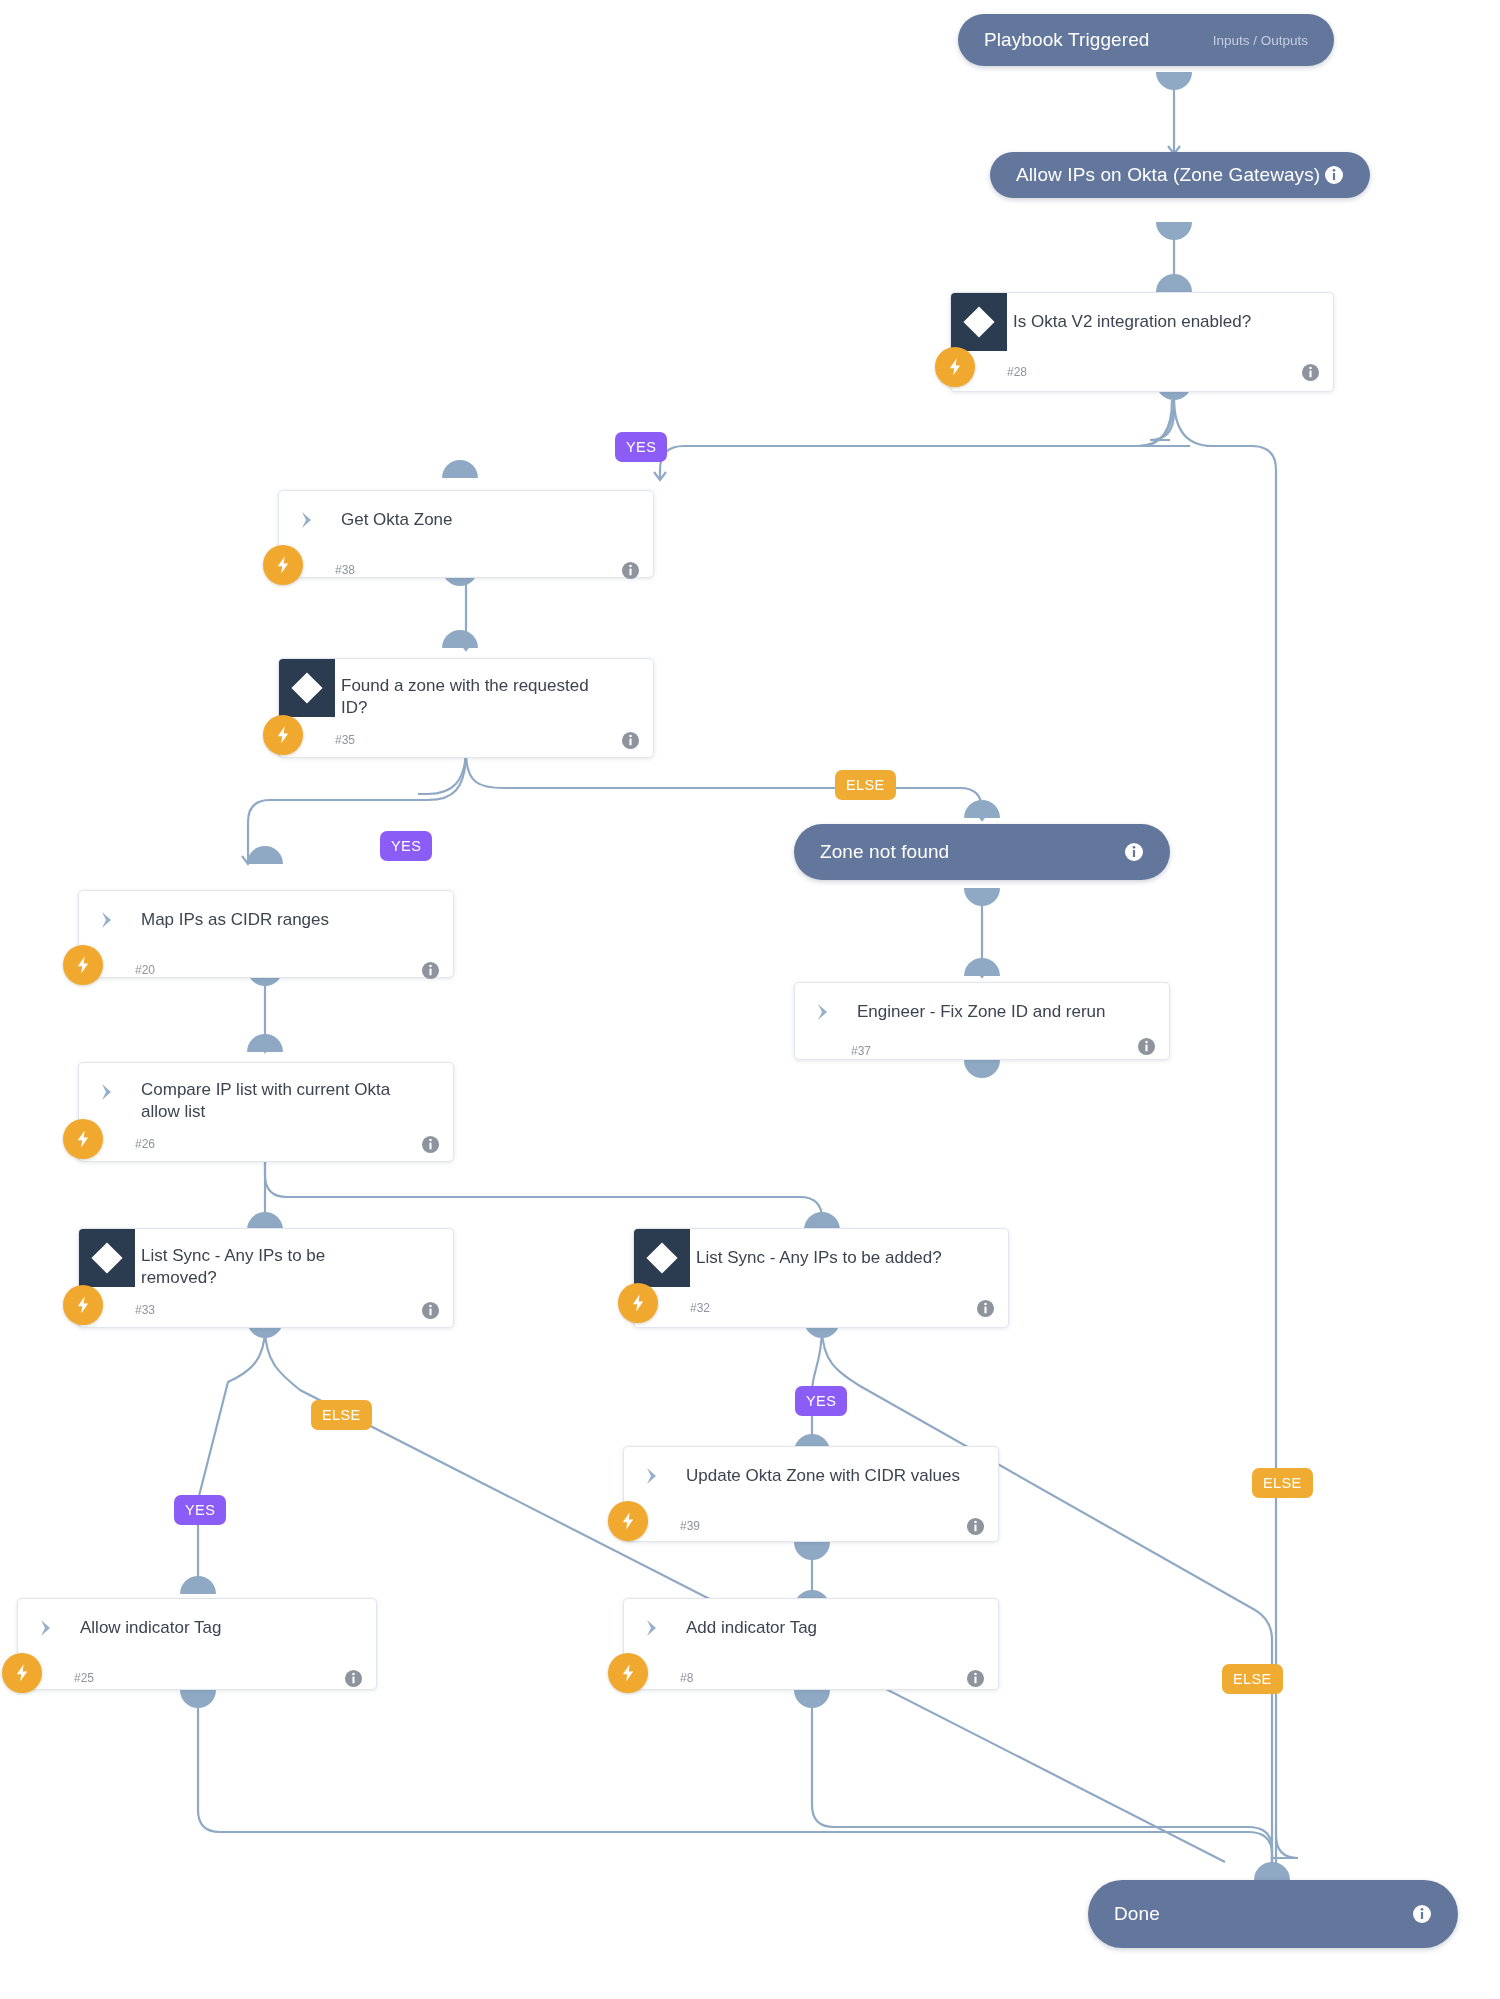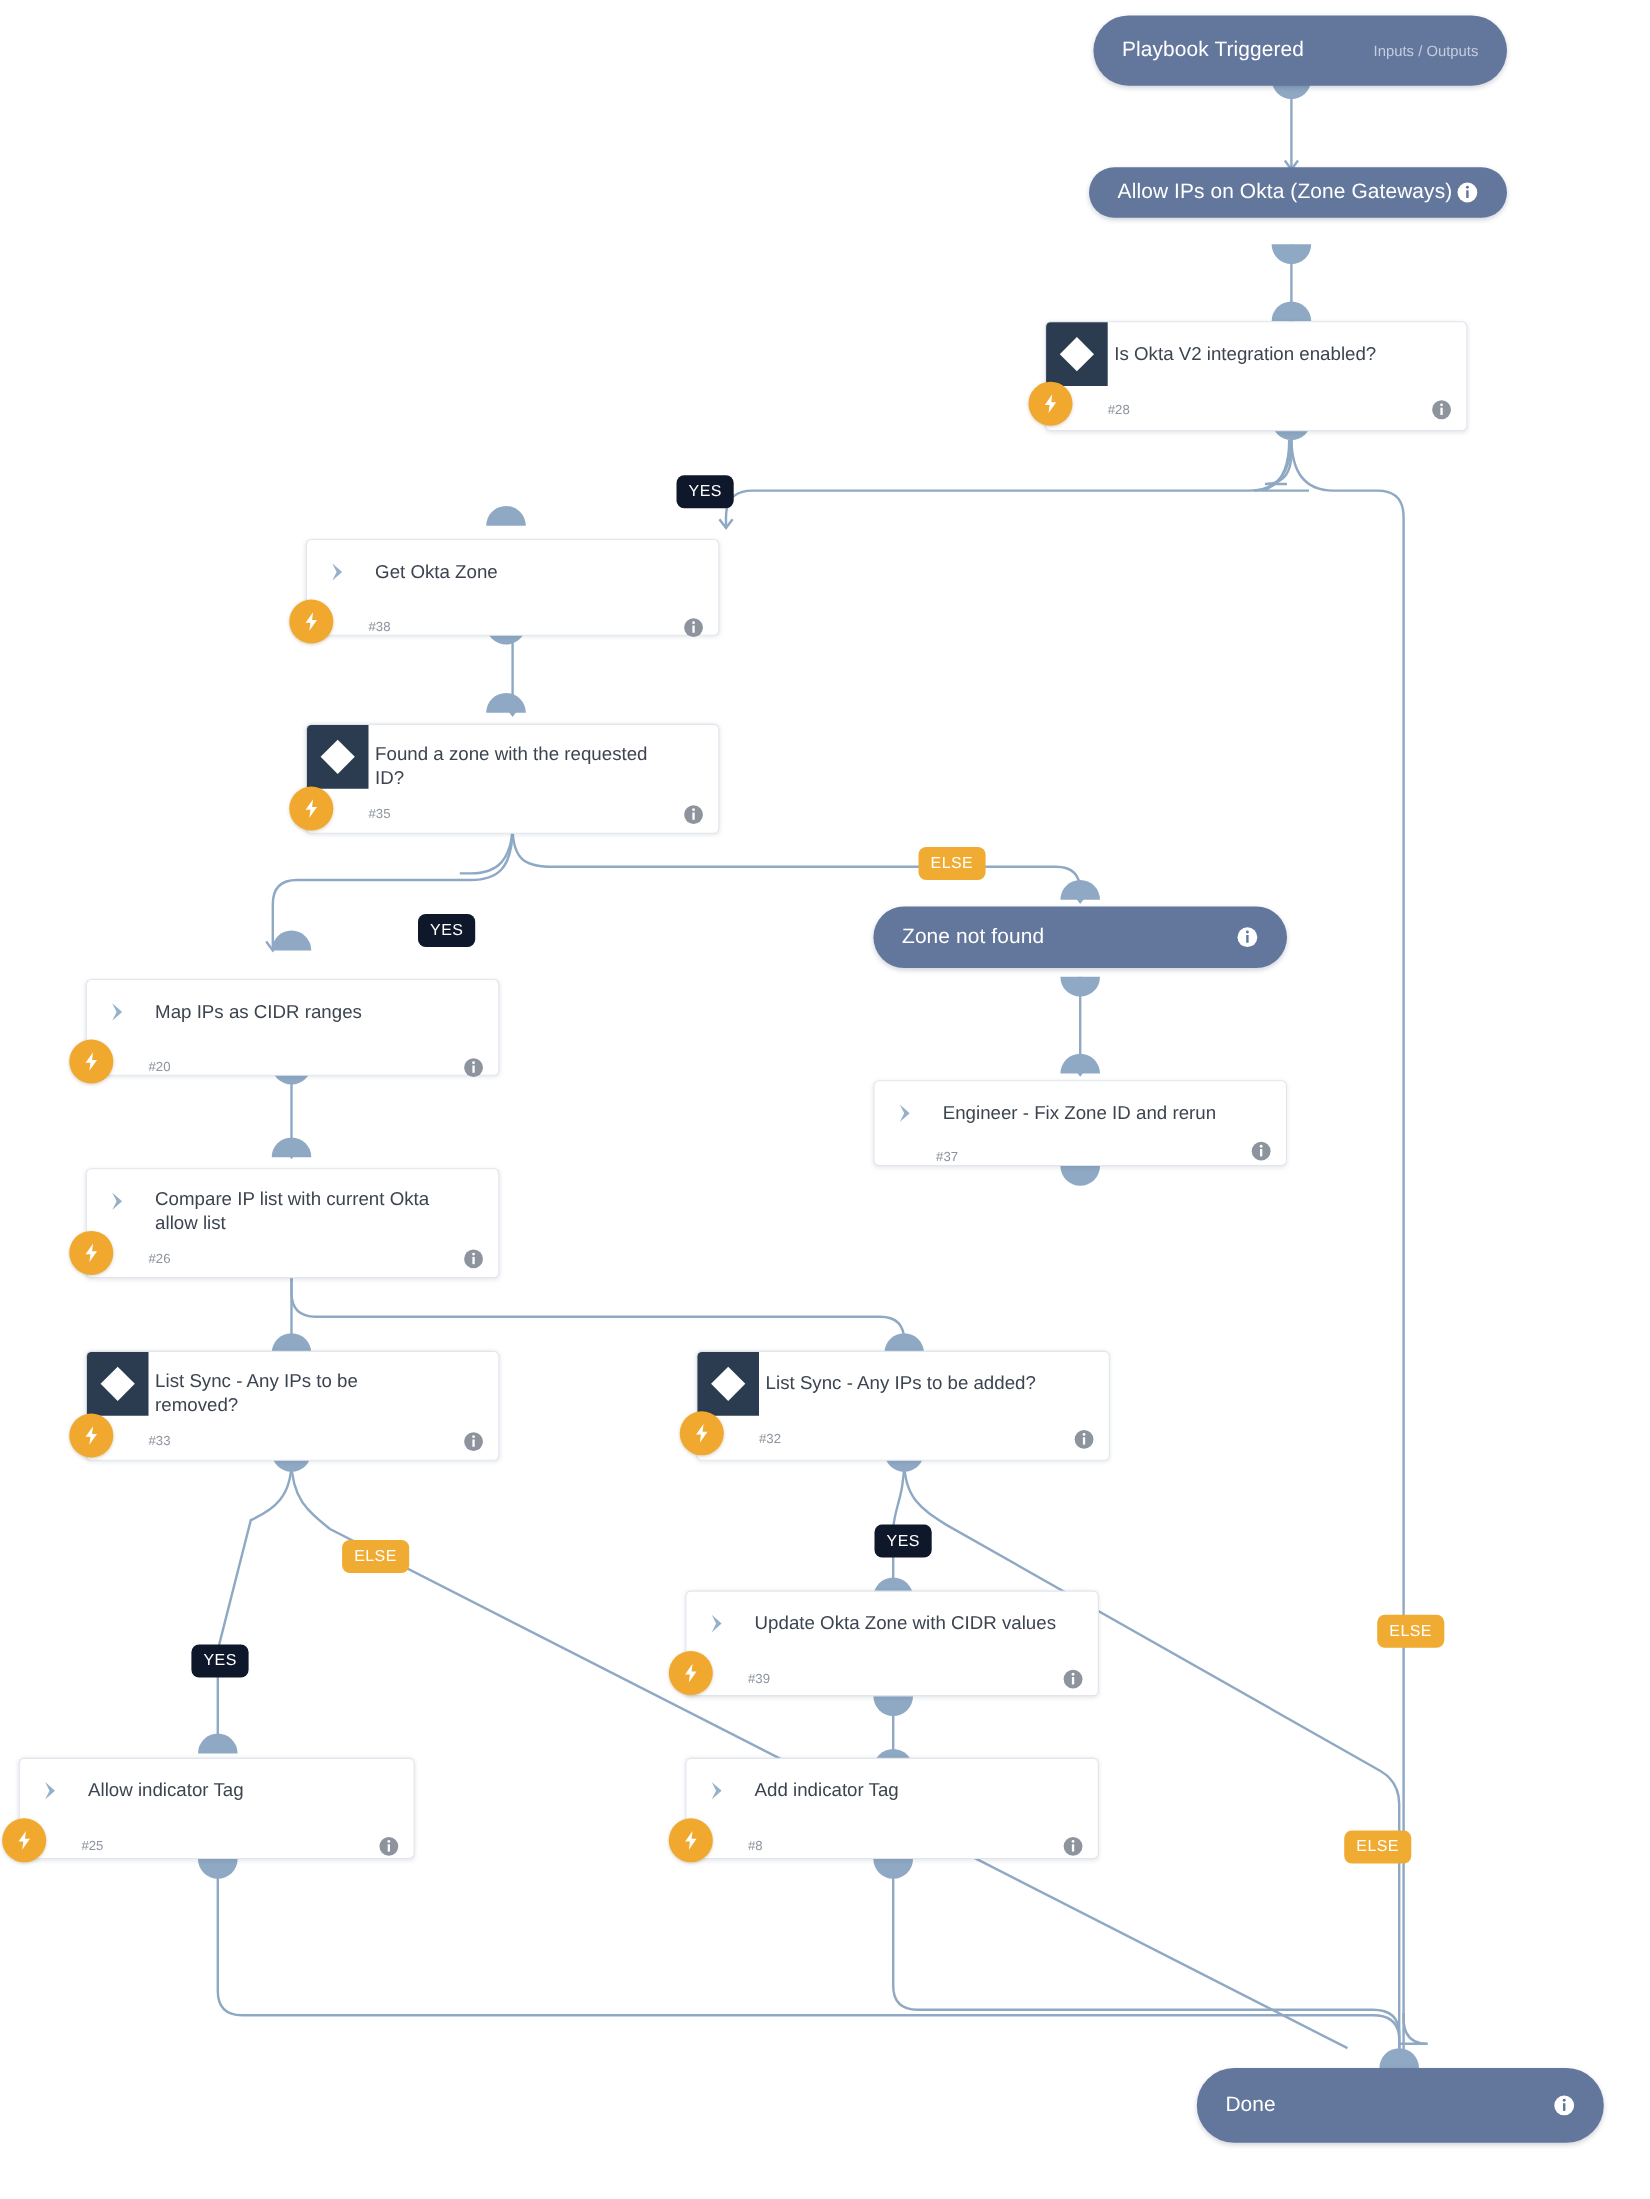--- a/index.html
+++ b/index.html
@@ -157,21 +157,21 @@
     height: 30px;
     padding: 0 11px;
     border-radius: 7px;
     display: flex;
     align-items: center;
     justify-content: center;
     font-size: 14.5px;
     color: #ffffff;
     letter-spacing: .4px;
   }
-  .badge-yes { background: #0f172a; }
+  .badge-yes { background: #8b5cf6; }
   .badge-else { background: #f0ab32; }
 
   
   .knob {
     position: absolute;
     width: 36px;
     height: 18px;
     background: #8fa9c4;
     border-radius: 18px 18px 0 0;
   }
@@ -266,21 +266,21 @@
   <div class="knob" style="left:804px;  top:1212px;"></div>
   <div class="knob-down" style="left:804px;  top:1320px;"></div>
   <div class="knob" style="left:794px;  top:1434px;"></div>
   <div class="knob-down" style="left:794px;  top:1542px;"></div>
   <div class="knob" style="left:794px;  top:1590px;"></div>
   <div class="knob-down" style="left:794px;  top:1690px;"></div>
   <div class="knob" style="left:180px;  top:1576px;"></div>
   <div class="knob-down" style="left:180px;  top:1690px;"></div>
   <div class="knob" style="left:1254px; top:1862px;"></div>
 
-  <div class="pill" style="left:994px; top:14px; width:376px; height:64px;">
+  <div class="pill" style="left:958px; top:14px; width:376px; height:52px;">
     <span class="pill-title">Playbook Triggered</span>
     <span class="pill-right">
       <span class="pill-sub">Inputs / Outputs</span>
     </span>
   </div>
 
   <div class="pill" style="left:990px; top:152px; width:380px; height:46px;">
     <span class="pill-title">Allow IPs on Okta (Zone Gateways)</span>
     <span class="pill-right">
       <svg class="info-pill" width="20" height="20" viewBox="0 0 20 20">

